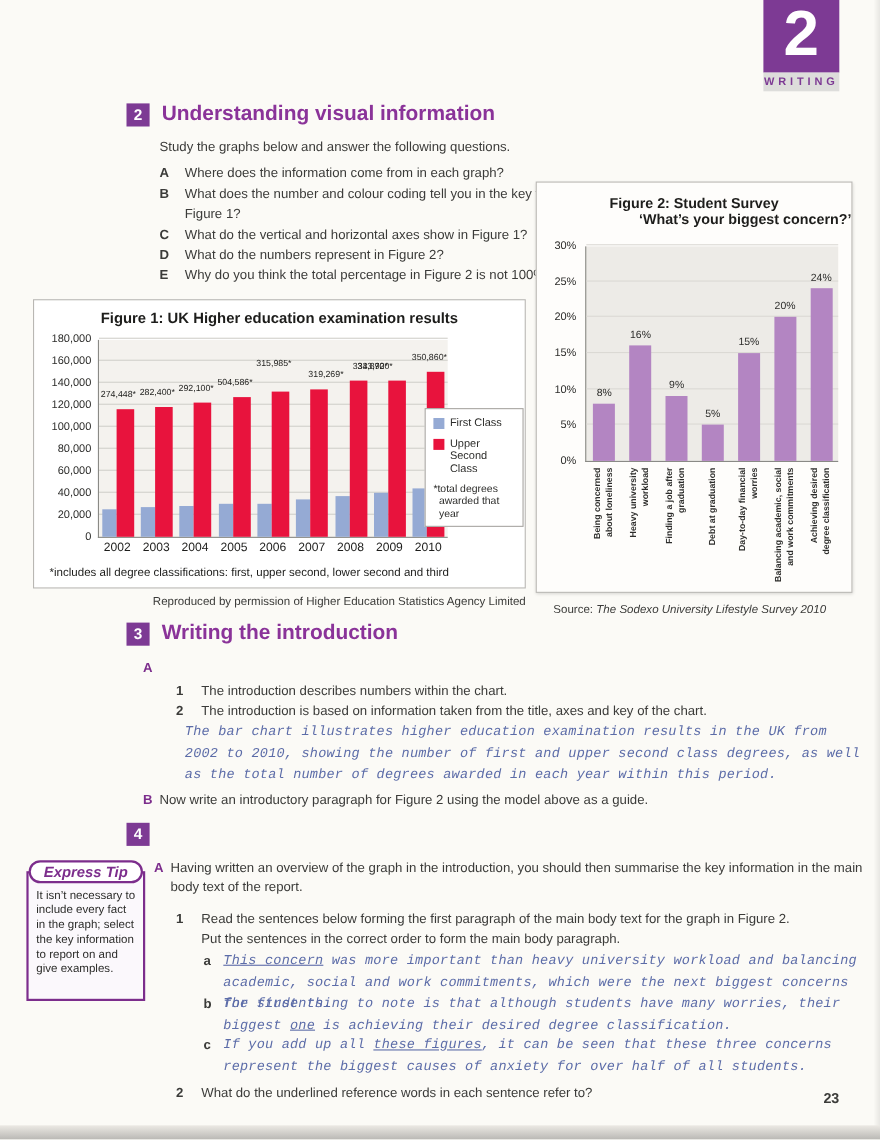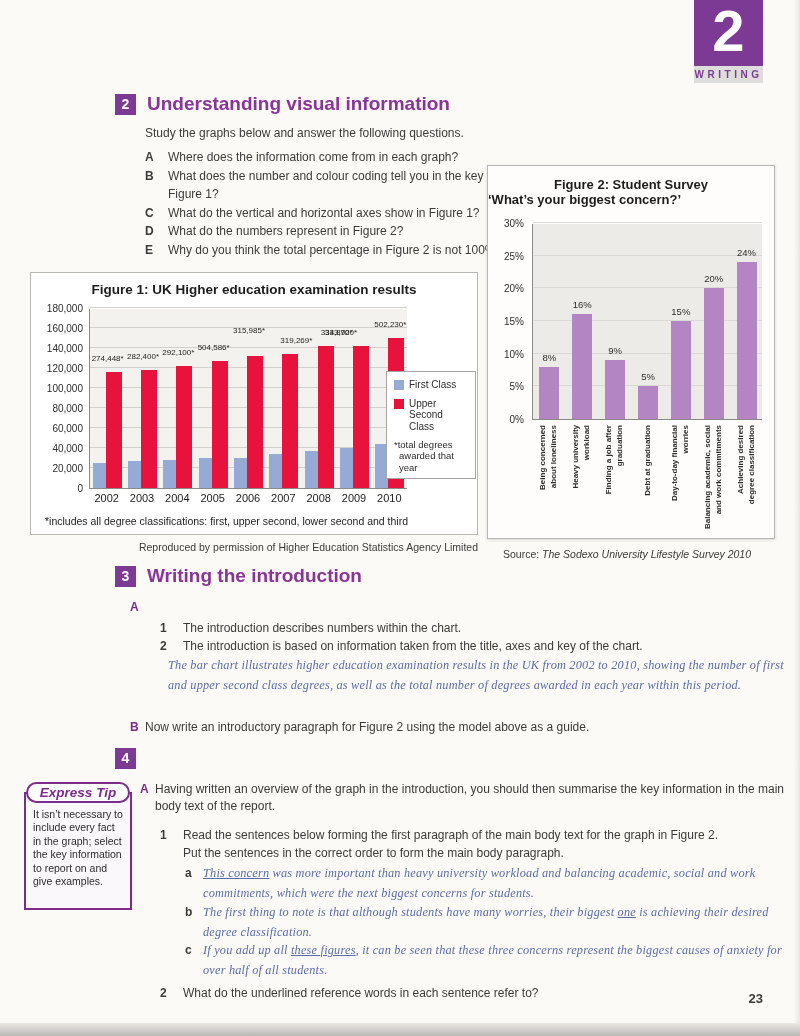--- a/index.html
+++ b/index.html
@@ -42,38 +42,38 @@
             border:1px solid #a8a6a2; padding:7px 5px 5px 7px; }
   .legend-item { display:flex; font-size:10px; line-height:1.15; margin-bottom:7px; color:#2d2d2b; }
   .sw { width:10px; height:10px; margin-right:5px; flex:0 0 auto; margin-top:1px; }
   .legend-note { font-size:9.5px; line-height:1.2; color:#2d2d2b; padding-left:5px; text-indent:-5px; }
   .fig1-footnote { position:absolute; left:14px; bottom:7px; font-size:10.5px; color:#1d1d1b; }
   .credit { position:absolute; left:30px; top:541px; width:448px; text-align:right; font-size:10.5px; }
   
   .fig2-card { position:absolute; left:487px; top:165px; width:288px; height:374px;
                background:#fefdfb; border:1px solid #b9b7b3; box-shadow:0 1px 3px rgba(0,0,0,.15); }
   .fig2-title { text-align:center; font-weight:bold; font-size:13px; color:#1d1d1b; margin-top:11px; }
-  .fig2-subtitle { text-align:left; font-weight:bold; font-size:13px; color:#1d1d1b; }
+  .fig2-subtitle { text-align:right; font-weight:bold; font-size:13px; color:#1d1d1b; }
   .fig2-yticks { position:absolute; left:2px; top:58px; width:38px; height:196px; }
   .fig2-yticks span { position:absolute; right:4px; font-size:10px; color:#2d2d2b; }
   .fig2-plot { position:absolute; left:44px; top:58px; width:230px; height:196px;
                background:#edebe7; border-left:1px solid #8a8a86; border-bottom:1px solid #8a8a86; }
   .grid2 { position:absolute; left:0; width:100%; height:1px; background:#dbd9d4; }
   .vlabel { position:absolute; font-size:9.5px; color:#2d2d2b; transform:translateX(-50%); }
   .fig2-xlabels { position:absolute; left:44px; top:256px; width:230px; height:116px; }
   .cat-line { position:absolute; width:112px; height:11px; font-size:8px; font-weight:bold;
               line-height:11px; color:#2d2d2b; text-align:right; white-space:nowrap;
               transform:rotate(-90deg); transform-origin:top right; }
   .source { position:absolute; left:477px; top:548px; width:300px; text-align:center; font-size:10.5px; }
   
   .ex-letter { color:#7c2d8c; font-weight:bold; width:15px; flex:0 0 auto; }
   .ex-row { position:absolute; display:flex; }
   .num-row { position:absolute; display:flex; font-size:12px; line-height:1.5; }
   .num { font-weight:bold; width:23px; flex:0 0 auto; }
-  .hw { font-family:Liberation Serif, serif; font-style:italic; color:#5c6ca8;
+  .hw { font-family:Liberation Mono, monospace; font-style:italic; color:#5c6ca8;
         font-size:12.3px; line-height:1.6; letter-spacing:0.2px; }
   .hw .u { text-decoration:underline; }
   .hw-label { font-weight:bold; width:18px; flex:0 0 auto; font-size:12px; color:#3b3b39;
               font-family:"Liberation Sans",sans-serif; font-style:normal; padding-top:2px; }
   
   .tip-box { position:absolute; left:24px; top:792px; width:108px; height:118px;
              border:2px solid #7c2d8c; background:#fbf8fc; padding:14px 5px 5px 7px; }
   .tip-tab { position:absolute; top:-12px; left:0px; width:104px; height:21px; background:#fff;
              border:2px solid #7c2d8c; border-radius:11px; text-align:center; line-height:17px;
              color:#7c2d8c; font-weight:bold; font-style:italic; font-size:13.5px; }
@@ -166,21 +166,21 @@
         <div class="bar" style="left: 192.333px; width: 16px; height: 134px; background: rgb(232, 19, 61);"></div>
         <div class="tlabel" style="left: 194.333px; bottom: 143px; margin-left: 12px;">319,269*</div>
         <div class="bar" style="left: 214.667px; width: 13px; height: 37px; background: rgb(149, 170, 212);"></div>
         <div class="bar" style="left: 227.667px; width: 16px; height: 142px; background: rgb(232, 19, 61);"></div>
         <div class="tlabel" style="left: 229.667px; bottom: 151px; padding-left: 34px;">334,890*</div>
         <div class="bar" style="left: 250px; width: 13px; height: 40px; background: rgb(149, 170, 212);"></div>
         <div class="bar" style="left: 263px; width: 16px; height: 142px; background: rgb(232, 19, 61);"></div>
         <div class="tlabel" style="left: 251px; bottom: 151px;">333,720*</div>
         <div class="bar" style="left: 285.333px; width: 13px; height: 44px; background: rgb(149, 170, 212);"></div>
         <div class="bar" style="left: 298.333px; width: 16px; height: 150px; background: rgb(232, 19, 61);"></div>
-        <div class="tlabel" style="left: 300.333px; bottom: 159px;">502,230*</div>
+        <div class="tlabel" style="left: 300.333px; bottom: 159px;">350,860*</div>
       </div>
     <div class="fig1-xlabels" id="fig1-xlabels">
         <span style="left: 17.6667px;">2002</span>
         <span style="left: 53px;">2003</span>
         <span style="left: 88.3333px; text-align: right;">2004</span>
         <span style="left: 123.667px;">2005</span>
         <span style="left: 159px;">2006</span>
         <span style="left: 194.333px;">2007</span>
         <span style="left: 229.667px;">2008</span>
         <span style="left: 265px;">2009</span>

